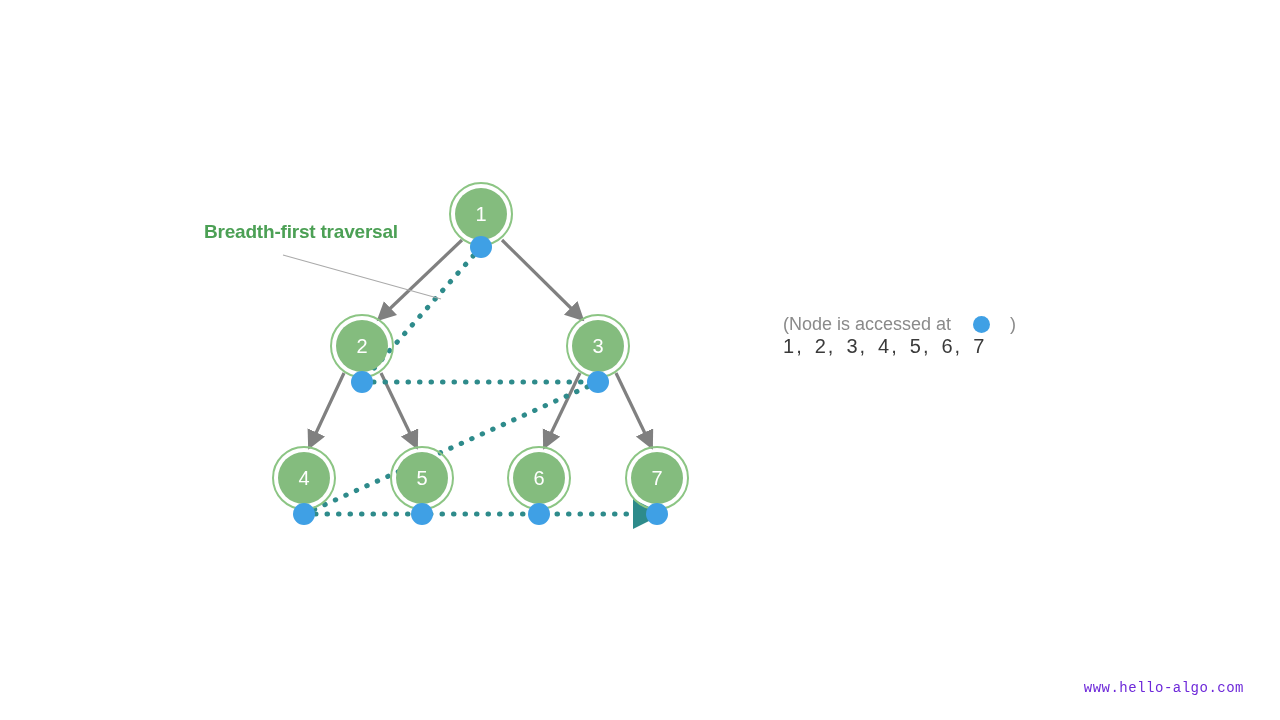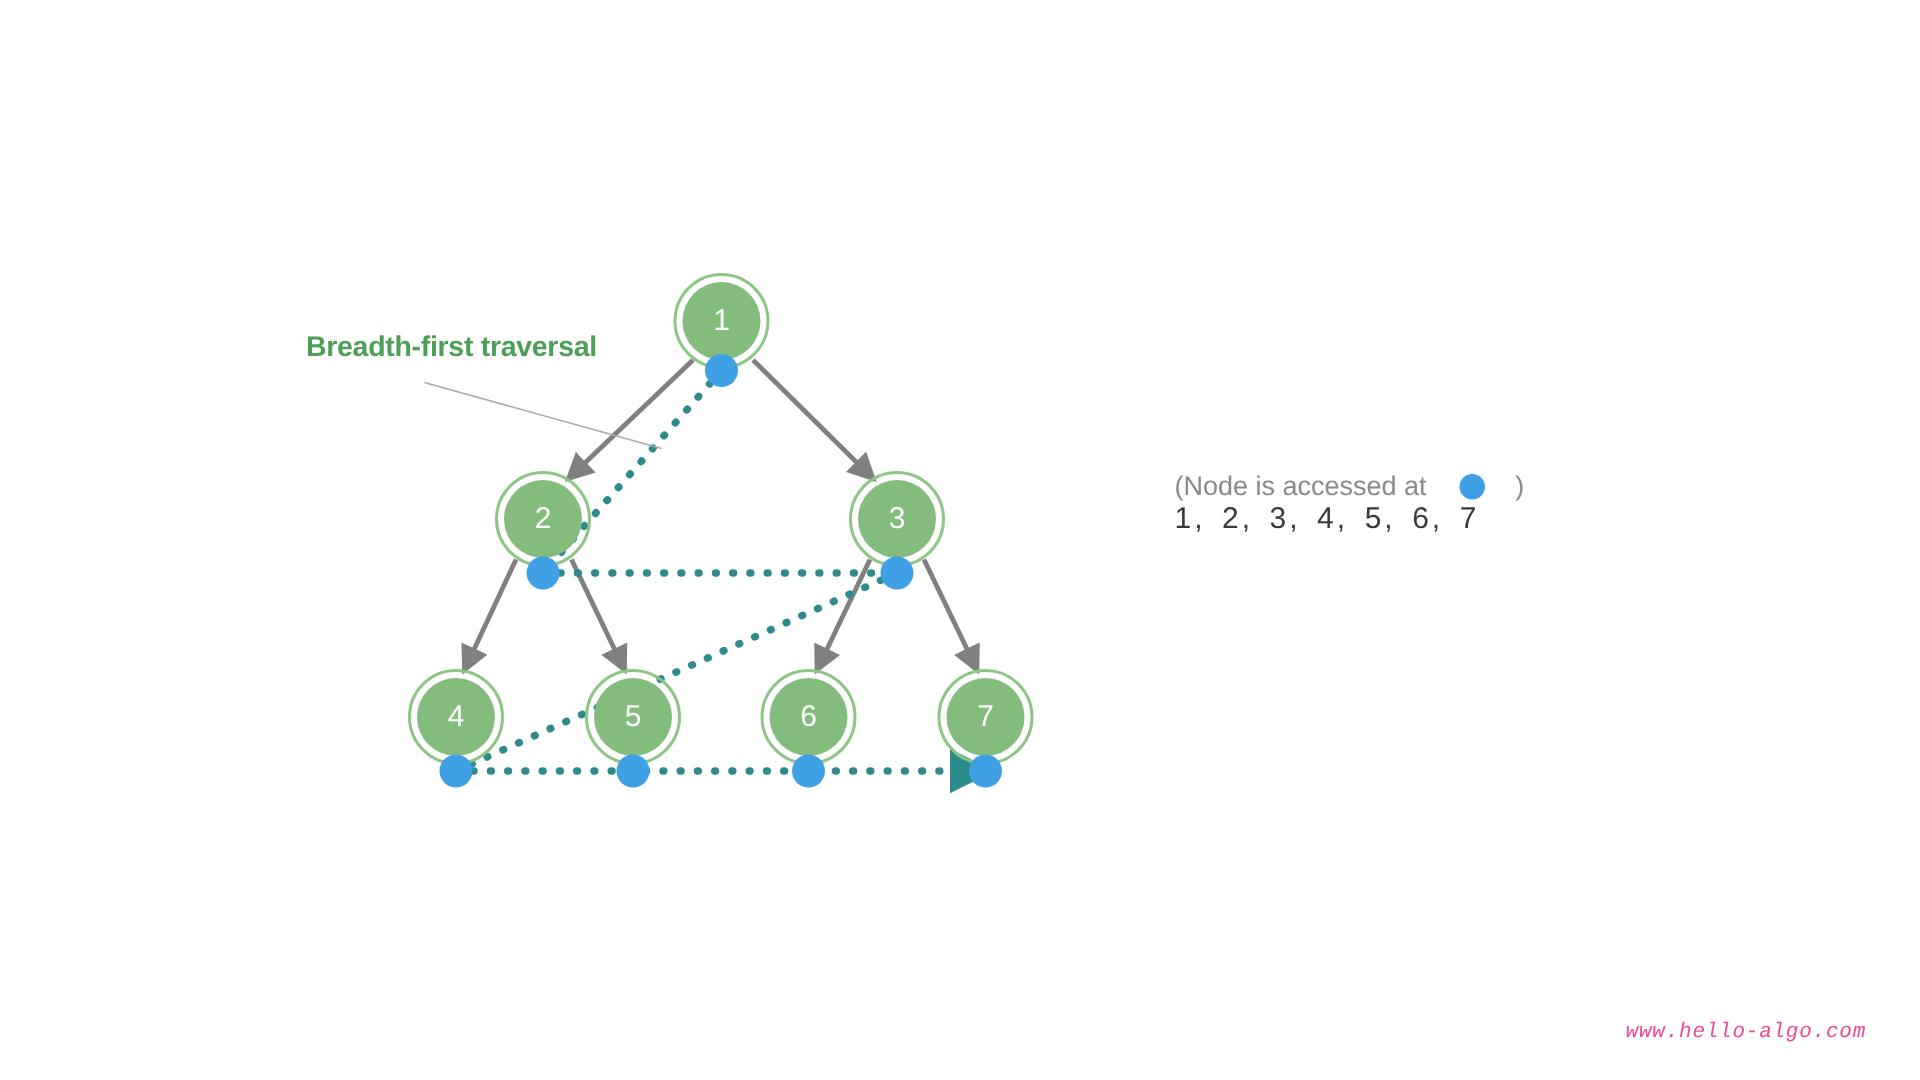--- a/index.html
+++ b/index.html
@@ -74,24 +74,23 @@
     white-space: nowrap;
   }
   .panel-seq span.num { margin-right: 2px; }
   .panel-seq span.sep { margin-right: 13px; }
   .watermark {
     position: absolute;
     right: 36px;
     bottom: 24px;
     font-family: "Liberation Mono", "DejaVu Sans Mono", monospace;
     font-size: 14px;
-    color: #ec4899;
+    color: #6d28d9;
     letter-spacing: 0.5px;
     white-space: nowrap;
-    font-style: italic;
   }
   .node-label {
     font-family: "Liberation Sans", sans-serif;
     font-size: 20px;
     fill: #ffffff;
   }
 </style>
 </head>
 <body>
 

